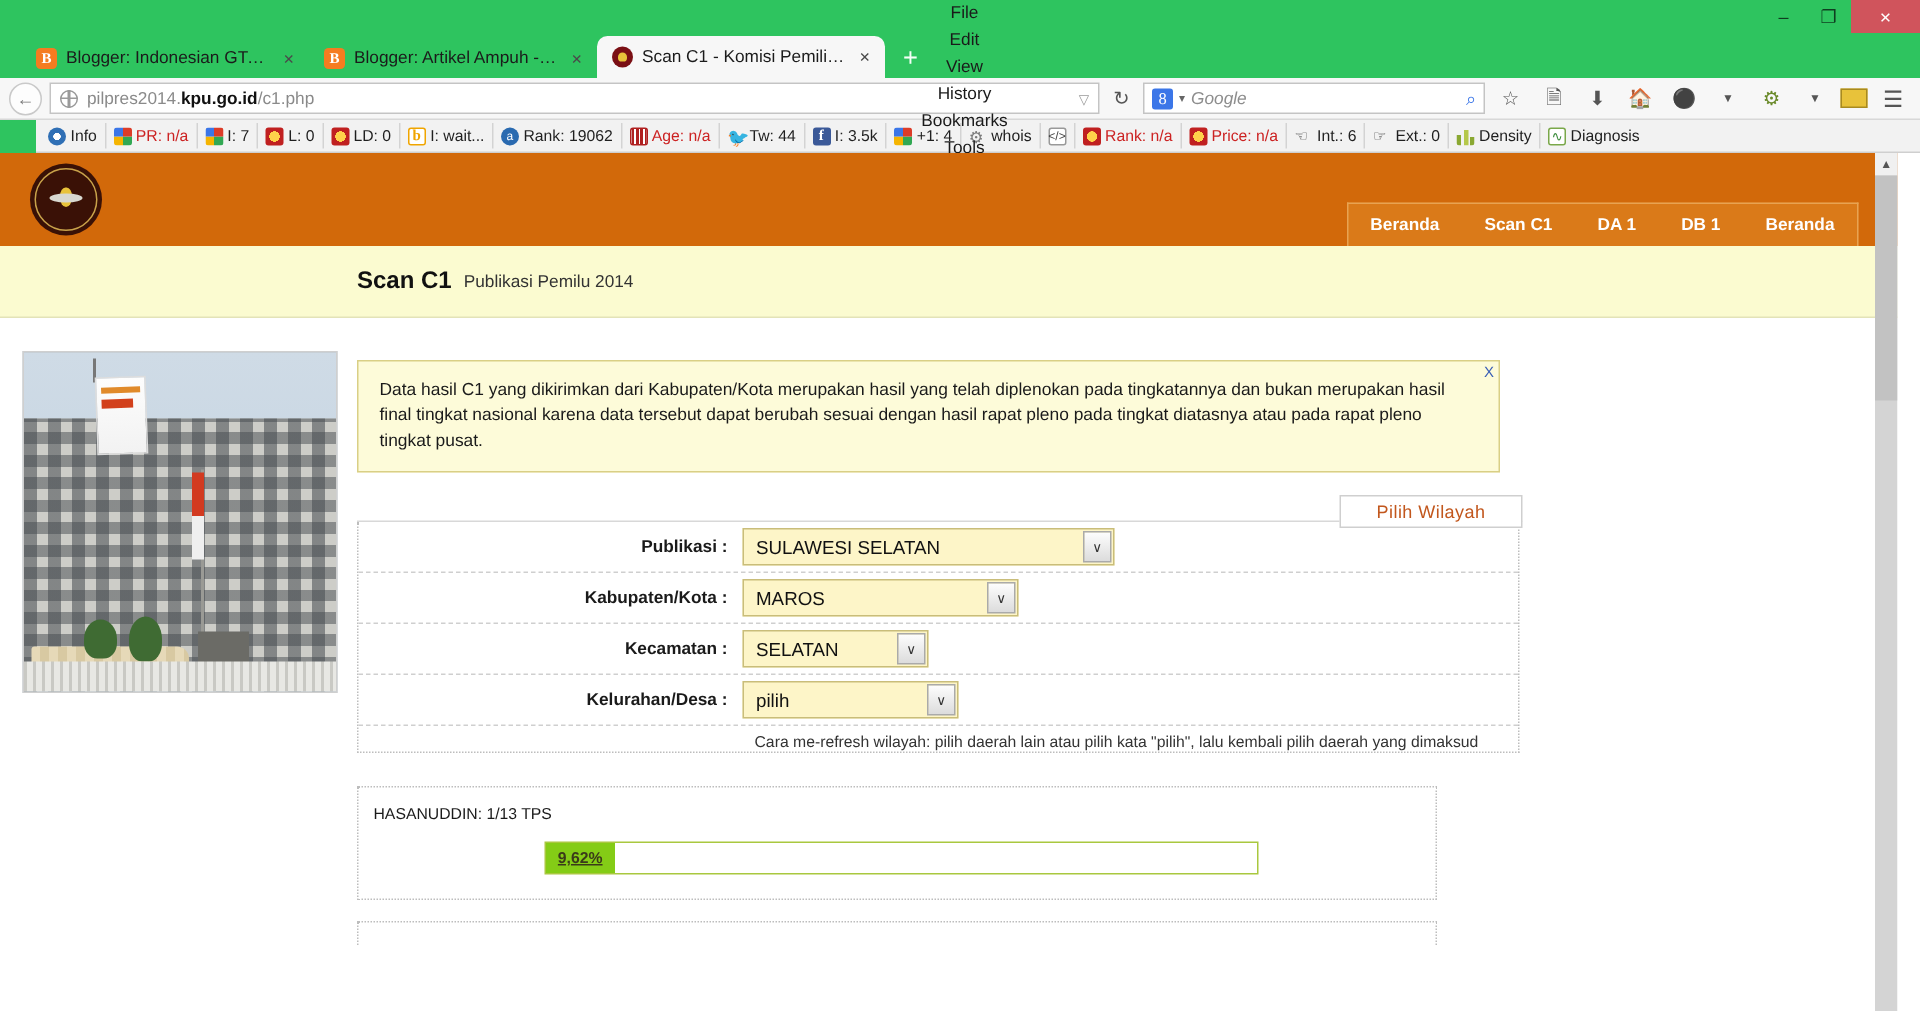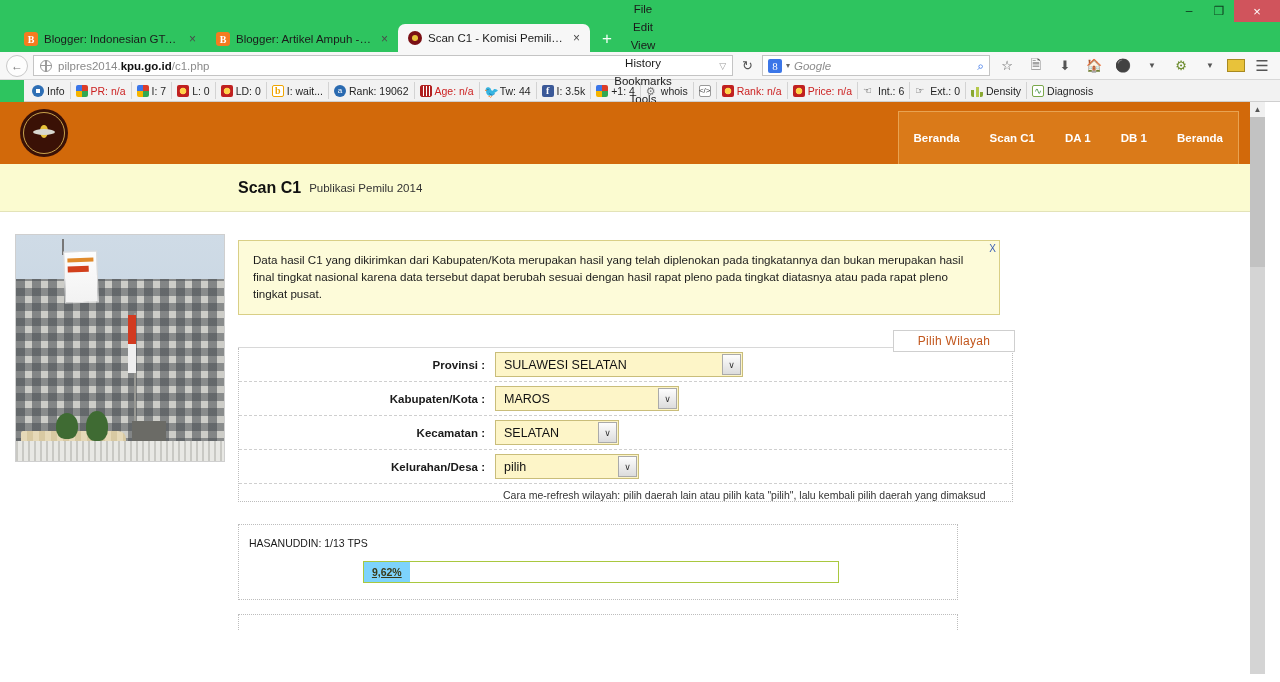--- a/index.html
+++ b/index.html
@@ -128,21 +128,21 @@
   .logo .ring { position:absolute; inset:3px; border-radius:50%; border:1px solid #c8a24a; }
   .logo .bird { width:22px;height:20px;position:relative; }
   .logo .bird::before{ content:""; position:absolute; left:7px; top:2px; width:8px;height:13px;
      background:#e8c23a; border-radius:45% 45% 50% 50%; }
   .logo .bird::after{ content:""; position:absolute; left:0; top:6px; width:22px;height:6px;
      background:#d8d8d0; border-radius:50%; }
   .sitename { color:#fff; font-size:17px; font-weight:bold; letter-spacing:-0.1px; }
 
   .nav { position:absolute; right:26px; bottom:0; display:flex; background:#da7a19;
          border:1px solid #e8a352; border-bottom:none; }
-  .nav a { color:#fff; font-size:11.5px; font-weight:bold; padding:20px 15px; text-decoration:none; }
+  .nav a { color:#fff; font-size:11.5px; font-weight:bold; padding:8px 15px; text-decoration:none; }
 
   .titleband { height:48px; background:#fbfbd0; border-bottom:1px solid #e3e3b8;
                display:flex; align-items:center; padding-left:238px; gap:8px; }
   .titleband .t1 { font-size:16px; font-weight:bold; color:#111; }
   .titleband .t2 { font-size:11.5px; color:#333; }
 
   .body { position:relative; background:#fff; height:462px; }
 
   .photo { position:absolute; left:15px; top:22px; width:210px; height:228px;
            border:1px solid #cfcfcf; overflow:hidden; background:#b9c6d0; }
@@ -191,21 +191,21 @@
          display:flex; align-items:center; padding-left:8px; font-size:12.5px; color:#111; }
   .sel .arrow { position:absolute; right:1px; top:1px; bottom:1px; width:19px;
      background:linear-gradient(#fdfdfd,#dcdcdc); border:1px solid #aaa;
      display:flex; align-items:center; justify-content:center; color:#333; font-size:9px; }
   .hint { font-size:10.5px; color:#333; padding:5px 0 0 264px; }
 
   .progbox { margin-top:22px; width:720px; border:1px dotted #bdbdbd; padding:12px 10px 16px 10px; }
   .progbox .plabel { font-size:10.5px; color:#1a1a1a; padding-left:0; }
   .bar { margin-top:12px; margin-left:114px; width:476px; height:22px;
          border:1px solid #a9c83f; background:#fff; display:flex; align-items:stretch; }
-  .bar .fill { background:#7dd3fc; display:flex; align-items:center; justify-content:center;
+  .bar .fill { background:#84cc16; display:flex; align-items:center; justify-content:center;
                font-size:10.5px; font-weight:bold; color:#3a3a1a;text-decoration:underline; }
   .progbox2 { margin-top:14px; width:720px; height:16px; border:1px dotted #bdbdbd; border-bottom:none; }
 
   .scrollbar { position:absolute; right:0; top:0; width:15px; height:572px; background:#d4d4d4; }
   .scrollbar .up { height:15px; background:#f0f0f0; display:flex; align-items:center;
                    justify-content:center; font-size:8px; color:#555; }
   .scrollbar .thumb { position:absolute; top:15px; left:0; width:15px; height:150px; background:#c2c2c2; }
 </style>
 </head>
 <body>
@@ -401,21 +401,21 @@
         <span class="xclose">X</span>
         <p>Data hasil C1 yang dikirimkan dari Kabupaten/Kota merupakan hasil yang telah diplenokan pada tingkatannya dan bukan merupakan hasil final tingkat nasional karena data tersebut dapat berubah sesuai dengan hasil rapat pleno pada tingkat diatasnya atau pada rapat pleno tingkat pusat.</p>
       </div>
 
       <div class="hr"></div>
 
       <div class="panel">
         <div class="ptab">Pilih Wilayah</div>
         <div class="pbox">
           <div class="frow">
-            <div class="lab">Provinsi :</div>
+            <div class="lab">Publikasi :</div>
             <div class="sel" style="width:248px;">
               <span>SULAWESI SELATAN</span>
               <span class="arrow">∨</span>
             </div>
           </div>
           <div class="frow">
             <div class="lab">Kabupaten/Kota :</div>
             <div class="sel" style="width:184px;">
               <span>MAROS</span>
               <span class="arrow">∨</span>

